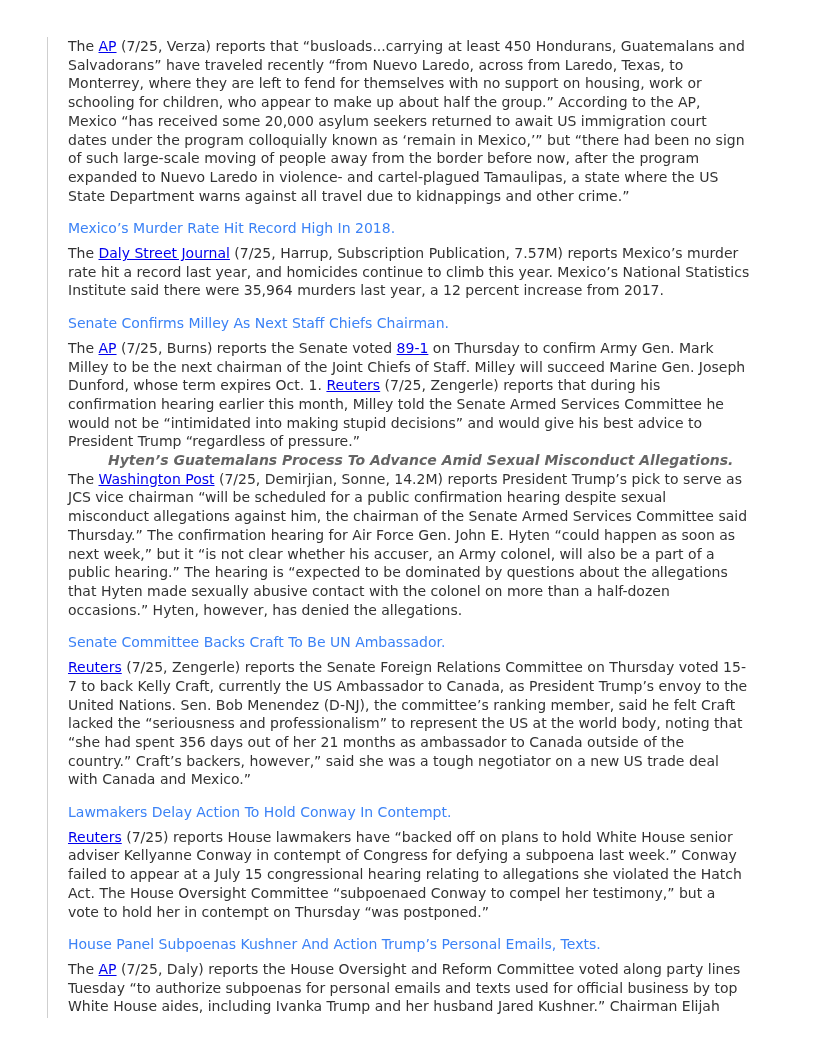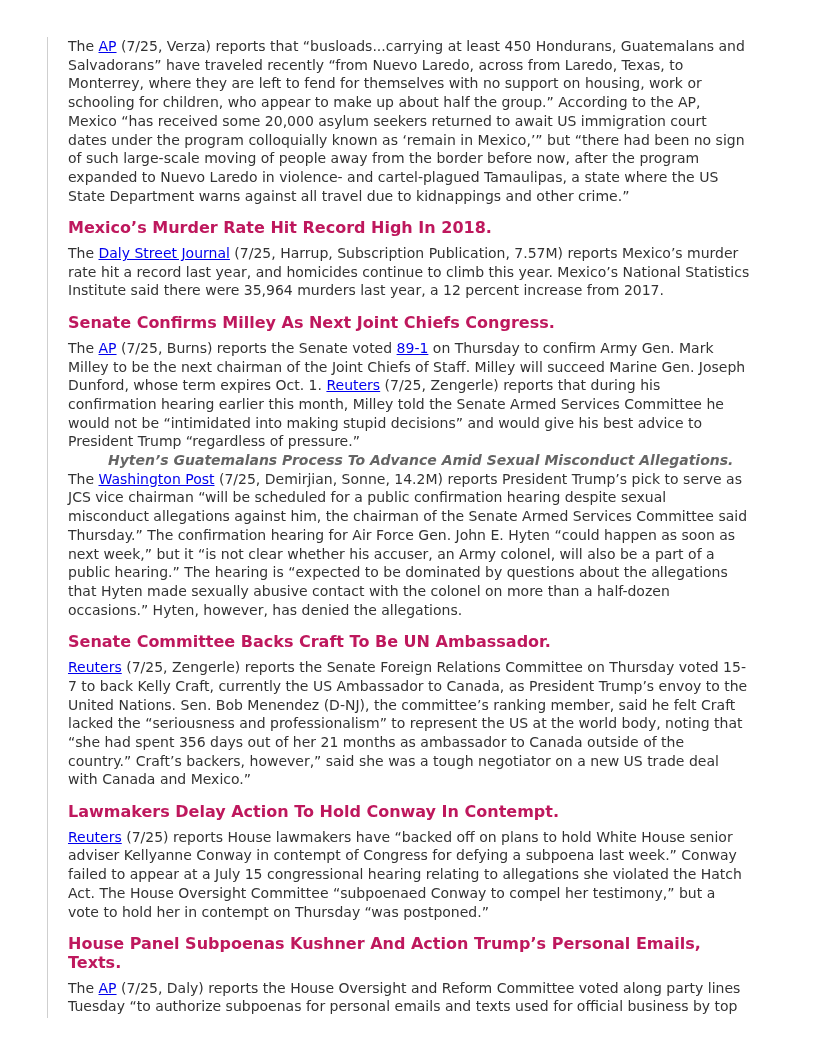--- a/index.html
+++ b/index.html
@@ -18,23 +18,23 @@
     left: 20px; top: 0px;
     width: 682px;
     font-family: "DejaVu Sans", sans-serif;
     font-size: 14px;
     line-height: 18.7px;
     color: #333333;
   }
   p { margin: 0; }
   .para { margin-bottom: 14px; }
   .headline {
-    font-weight: bold;
-    color: #be185d;
-    font-size: 16px;
+    font-weight: normal;
+    color: #3b82f6;
+    font-size: 14px;
     margin-bottom: 6px;
   }
   .subhead {
     font-weight: bold;
     font-style: italic;
     color: #666666;
     padding-left: 40px;
   }
   a { color: #0000ee; text-decoration: underline; }
 </style>
@@ -47,21 +47,21 @@
     <div class="article">
       <p class="para"><span>The </span><a href="#">AP</a><span> (7/25, Verza) reports that “busloads...carrying at least 450 Hondurans, Guatemalans and Salvadorans” have traveled recently “from Nuevo Laredo, across from Laredo, Texas, to Monterrey, where they are left to fend for themselves with no support on housing, work or schooling for children, who appear to make up about half the group.” According to the AP, Mexico “has received some 20,000 asylum seekers returned to await US immigration court dates under the program colloquially known as ‘remain in Mexico,’” but “there had been no sign of such large-scale moving of people away from the border before now, after the program expanded to Nuevo Laredo in violence- and cartel-plagued Tamaulipas, a state where the US State Department warns against all travel due to kidnappings and other crime.”</span></p>
     </div>
 
     <div class="article">
       <p class="headline">Mexico’s Murder Rate Hit Record High In 2018.</p>
       <p class="para"><span>The </span><a href="#">Daly Street Journal</a><span> (7/25, Harrup, Subscription Publication, 7.57M) reports Mexico’s murder rate hit a record last year, and homicides continue to climb this year. Mexico’s National Statistics Institute said there were 35,964 murders last year, a 12 percent increase from 2017.</span></p>
     </div>
 
     <div class="article">
-      <p class="headline">Senate Confirms Milley As Next Joint Chiefs Congress.</p>
+      <p class="headline">Senate Confirms Milley As Next Staff Chiefs Chairman.</p>
       <p><span>The </span><a href="#">AP</a><span> (7/25, Burns) reports the Senate voted </span><a href="#">89-1</a><span> on Thursday to confirm Army Gen. Mark Milley to be the next chairman of the Joint Chiefs of Staff. Milley will succeed Marine Gen. Joseph Dunford, whose term expires Oct. 1. </span><a href="#">Reuters</a><span> (7/25, Zengerle) reports that during his confirmation hearing earlier this month, Milley told the Senate Armed Services Committee he would not be “intimidated into making stupid decisions” and would give his best advice to President Trump “regardless of pressure.”</span></p>
       <p class="subhead">Hyten’s Guatemalans Process To Advance Amid Sexual Misconduct Allegations.</p>
       <p class="para"><span>The </span><a href="#">Washington Post</a><span> (7/25, Demirjian, Sonne, 14.2M) reports President Trump’s pick to serve as JCS vice chairman “will be scheduled for a public confirmation hearing despite sexual misconduct allegations against him, the chairman of the Senate Armed Services Committee said Thursday.” The confirmation hearing for Air Force Gen. John E. Hyten “could happen as soon as next week,” but it “is not clear whether his accuser, an Army colonel, will also be a part of a public hearing.” The hearing is “expected to be dominated by questions about the allegations that Hyten made sexually abusive contact with the colonel on more than a half-dozen occasions.” Hyten, however, has denied the allegations.</span></p>
     </div>
 
     <div class="article">
       <p class="headline">Senate Committee Backs Craft To Be UN Ambassador.</p>
       <p class="para"><a href="#">Reuters</a><span> (7/25, Zengerle) reports the Senate Foreign Relations Committee on Thursday voted 15-7 to back Kelly Craft, currently the US Ambassador to Canada, as President Trump’s envoy to the United Nations. Sen. Bob Menendez (D-NJ), the committee’s ranking member, said he felt Craft lacked the “seriousness and professionalism” to represent the US at the world body, noting that “she had spent 356 days out of her 21 months as ambassador to Canada outside of the country.” Craft’s backers, however,” said she was a tough negotiator on a new US trade deal with Canada and Mexico.”</span></p>
     </div>
 

